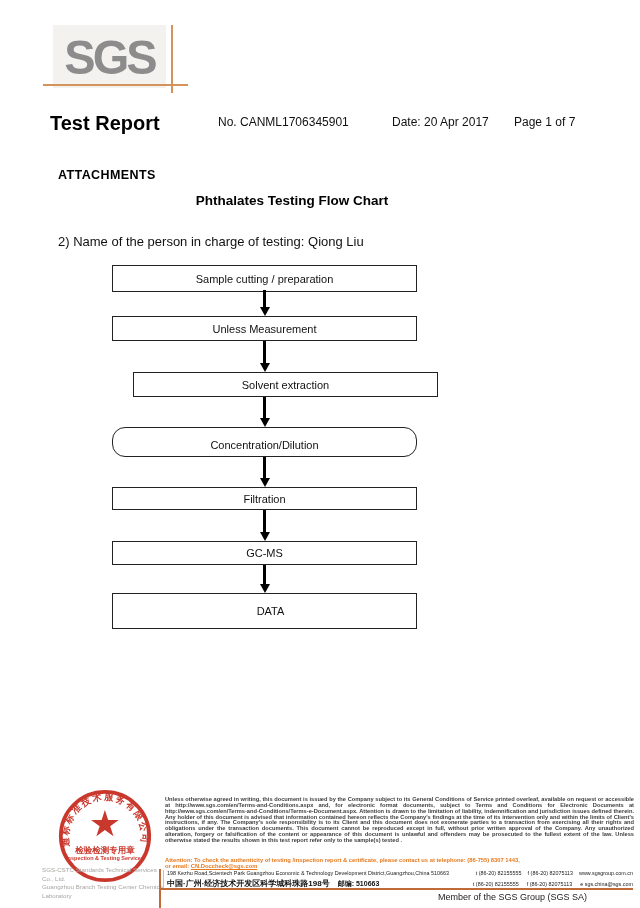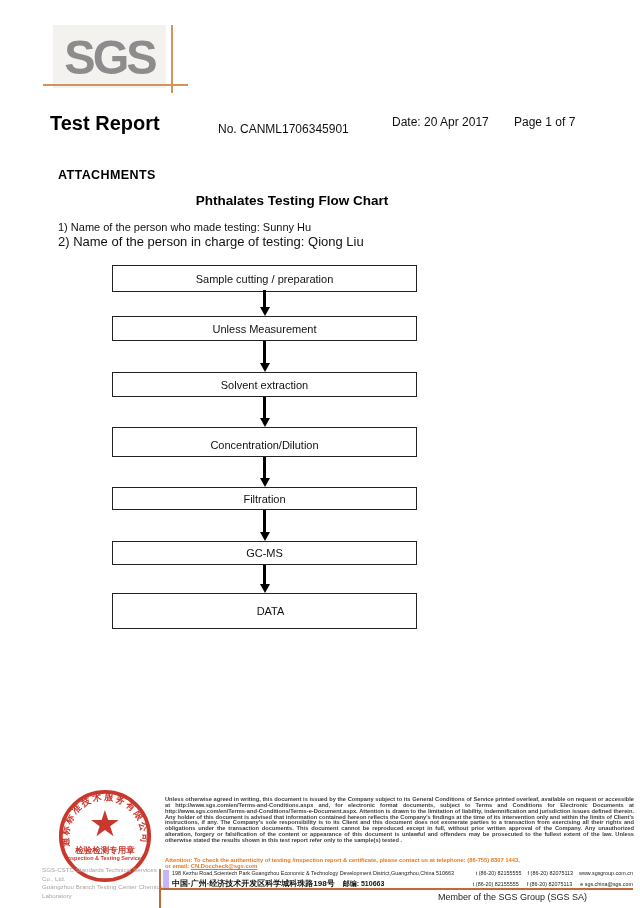--- a/index.html
+++ b/index.html
@@ -10,37 +10,37 @@
   
   .logo-box { position:absolute; left:53px; top:25px; width:113px; height:63px;
               background:#f4f2ef; display:flex; align-items:center; justify-content:center; }
   .logo-text { font-size:47px; font-weight:bold; color:#8c8c8c; letter-spacing:-3px;
                transform:scaleY(1.04); line-height:1; }
   .cropline-h { position:absolute; left:43px; top:84px; width:145px; height:2px; background:#d4925c; }
   .cropline-v { position:absolute; left:171px; top:25px; width:2px; height:68px; background:#d4925c; }
 
   
   .hdr-title { position:absolute; left:50px; top:112px; font-size:20px; font-weight:bold; color:#000; }
-  .hdr-no    { position:absolute; left:218px; top:122px; font-size:12px; color:#111; }
+  .hdr-no    { position:absolute; left:218px; top:115px; font-size:12px; color:#111; }
   .hdr-date  { position:absolute; left:392px; top:115px; font-size:12px; color:#111; }
   .hdr-page  { position:absolute; left:514px; top:115px; font-size:12px; color:#111; }
 
   
   .attach-heading { position:absolute; left:58px; top:168px; font-size:12.5px; font-weight:bold;
                     letter-spacing:.4px; color:#000; }
   .chart-title { position:absolute; left:132px; top:193px; width:320px; text-align:center;
                  font-size:13.5px; font-weight:bold; color:#000; }
   .tester-1 { position:absolute; left:58px; top:221px; font-size:11px; color:#111; }
   .tester-2 { position:absolute; left:58px; top:234px; font-size:13px; color:#111; }
 
   
   .fbox { position:absolute; left:112px; width:305px; border:1px solid #222; background:#fff;
           display:flex; align-items:center; justify-content:center; font-size:11px; color:#111; }
-  .b1 { top:265px; height:27px; } .b2 { top:316px; height:25px; } .b3 { top:372px; height:25px; }
-  .b4 { top:427px; height:30px; align-items:flex-end; padding-bottom:5px; }
+  .b1 { top:265px; height:27px; } .b2 { top:316px; height:25px; } .b3 { top:372px; height:25px;margin-left:21px; }
+  .b4 { top:427px; height:30px; align-items:flex-end; padding-bottom:5px;border-radius:13px; }
   .b5 { top:487px; height:23px; } .b6 { top:541px; height:24px; } .b7 { top:593px; height:36px;padding-left:12px; }
   .arrow { position:absolute; left:259px; width:11px; display:flex; flex-direction:column; align-items:center; }
   .arrow .shaft { width:3px; background:#000; flex:1; }
   .arrow .head { width:0; height:0; border-left:5.5px solid transparent; border-right:5.5px solid transparent;
                  border-top:9px solid #000; }
   .a1 { top:290px; height:26px; } .a2 { top:341px; height:31px; } .a3 { top:397px; height:30px; }
   .a4 { top:457px; height:30px; } .a5 { top:510px; height:31px; } .a6 { top:565px; height:28px; }
 
   
   .stamp { position:absolute; left:58px; top:789px; width:94px; height:94px; opacity:.92; }
@@ -53,21 +53,21 @@
               font-size:5.5px; font-weight:bold; color:#c5281c; }
   .company-lines { position:absolute; left:42px; top:866px; width:125px; color:#a9a6a2;
                    font-size:6.2px; line-height:8.6px; }
 
   
   .legal { position:absolute; left:165px; top:797px; width:469px; font-size:5.7px; line-height:5.85px;
            color:#3d3d3d; text-align:justify; font-weight:bold; }
   .attention { position:absolute; left:165px; top:857px; width:469px; font-size:5.8px; line-height:6.1px;
                color:#e87a1e; font-weight:bold; }
   .attention .email { text-decoration:underline; }
-  .addr-block { position:absolute; left:163px; top:870px; width:470px; border-left:6px solid #c4b5fd; padding-left:3px; }
+  .addr-block { position:absolute; left:163px; top:870px; width:470px; border-left:1px solid #c4b5fd; padding-left:3px; }
   .addr-en { display:flex; align-items:baseline; gap:6px; font-size:5.4px; color:#222; white-space:nowrap; height:7px; }
   .addr-en .grow { flex:1 1 auto; }
   .addr-cn { display:flex; align-items:baseline; gap:8px; white-space:nowrap; margin-top:1px; }
   .addr-cn .cn { font-size:8px; font-weight:bold; color:#111; }
   .addr-cn .post { font-size:7px; font-weight:bold; color:#111; flex:1 1 auto; }
   .addr-cn .sm { font-size:5.4px; color:#222; }
   .foot-hline { position:absolute; left:160px; top:888px; width:473px; height:2px; background:#c06a38; }
   .foot-vline { position:absolute; left:159px; top:869px; width:2px; height:39px; background:#c06a38; }
   .member { position:absolute; left:405px; top:892px; width:215px; text-align:center;
             font-size:9px; color:#222; }
@@ -83,21 +83,20 @@
   <div class="cropline-h"></div>
   <div class="cropline-v"></div>
 
   <div class="hdr-title">Test Report</div>
   <div class="hdr-no">No. CANML1706345901</div>
   <div class="hdr-date">Date: 20 Apr 2017</div>
   <div class="hdr-page">Page 1 of 7</div>
 
   <div class="attach-heading">ATTACHMENTS</div>
   <div class="chart-title">Phthalates Testing Flow Chart</div>
-  <div class="tester-1">1) Name of the person who made testing: Sunny Hu</div>
   <div class="tester-2">2) Name of the person in charge of testing: Qiong Liu</div>
 
   <div class="fbox b1">Sample cutting / preparation</div>
   <div class="arrow a1">
       <div class="shaft"></div>
       <div class="head"></div>
     </div>
   <div class="fbox b2">Unless Measurement</div>
   <div class="arrow a2">
       <div class="shaft"></div>

